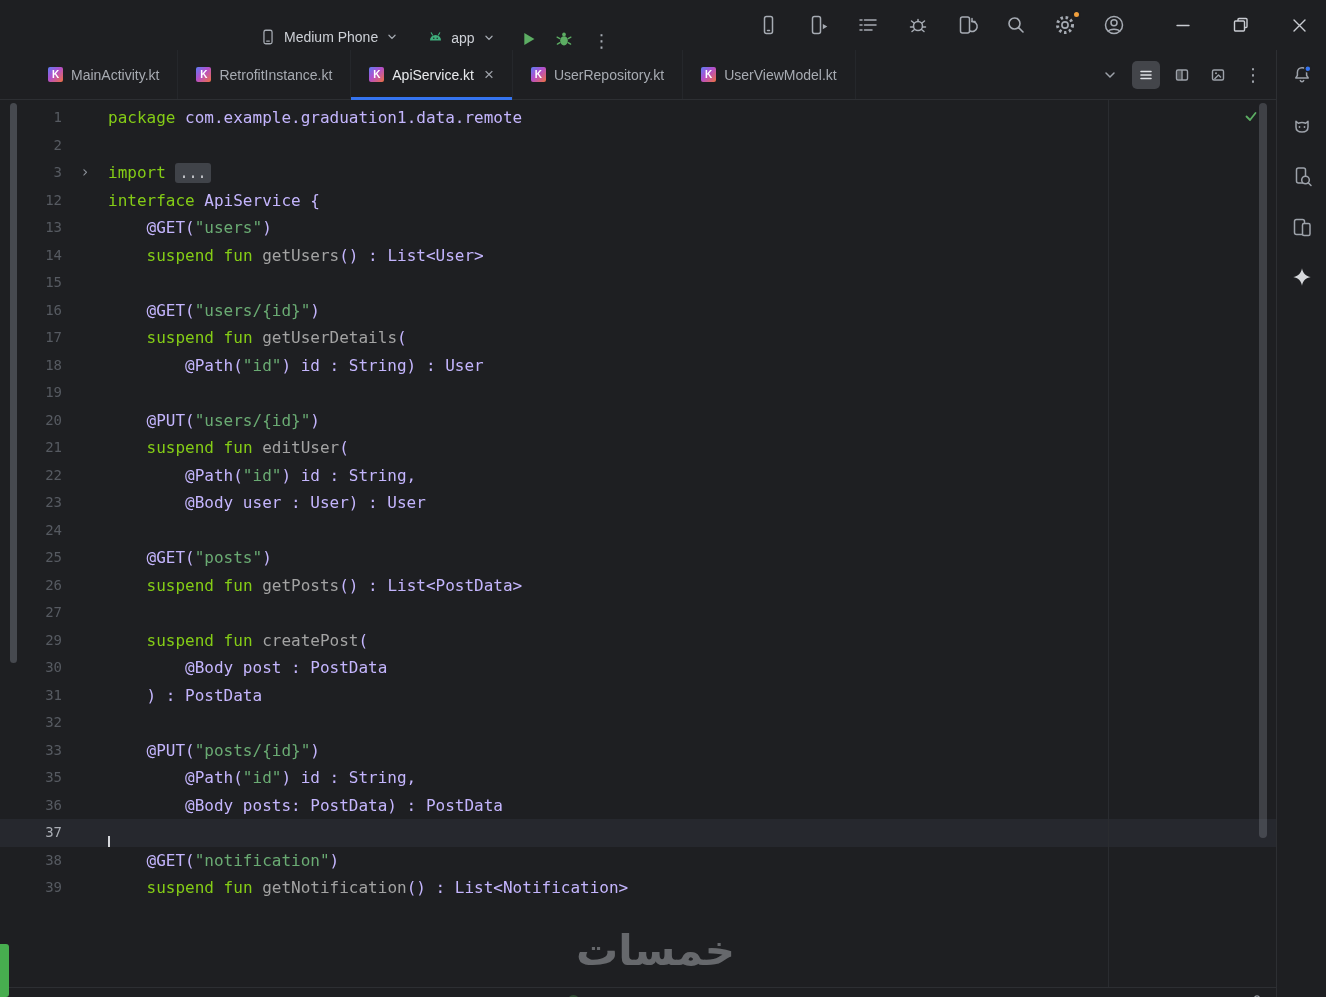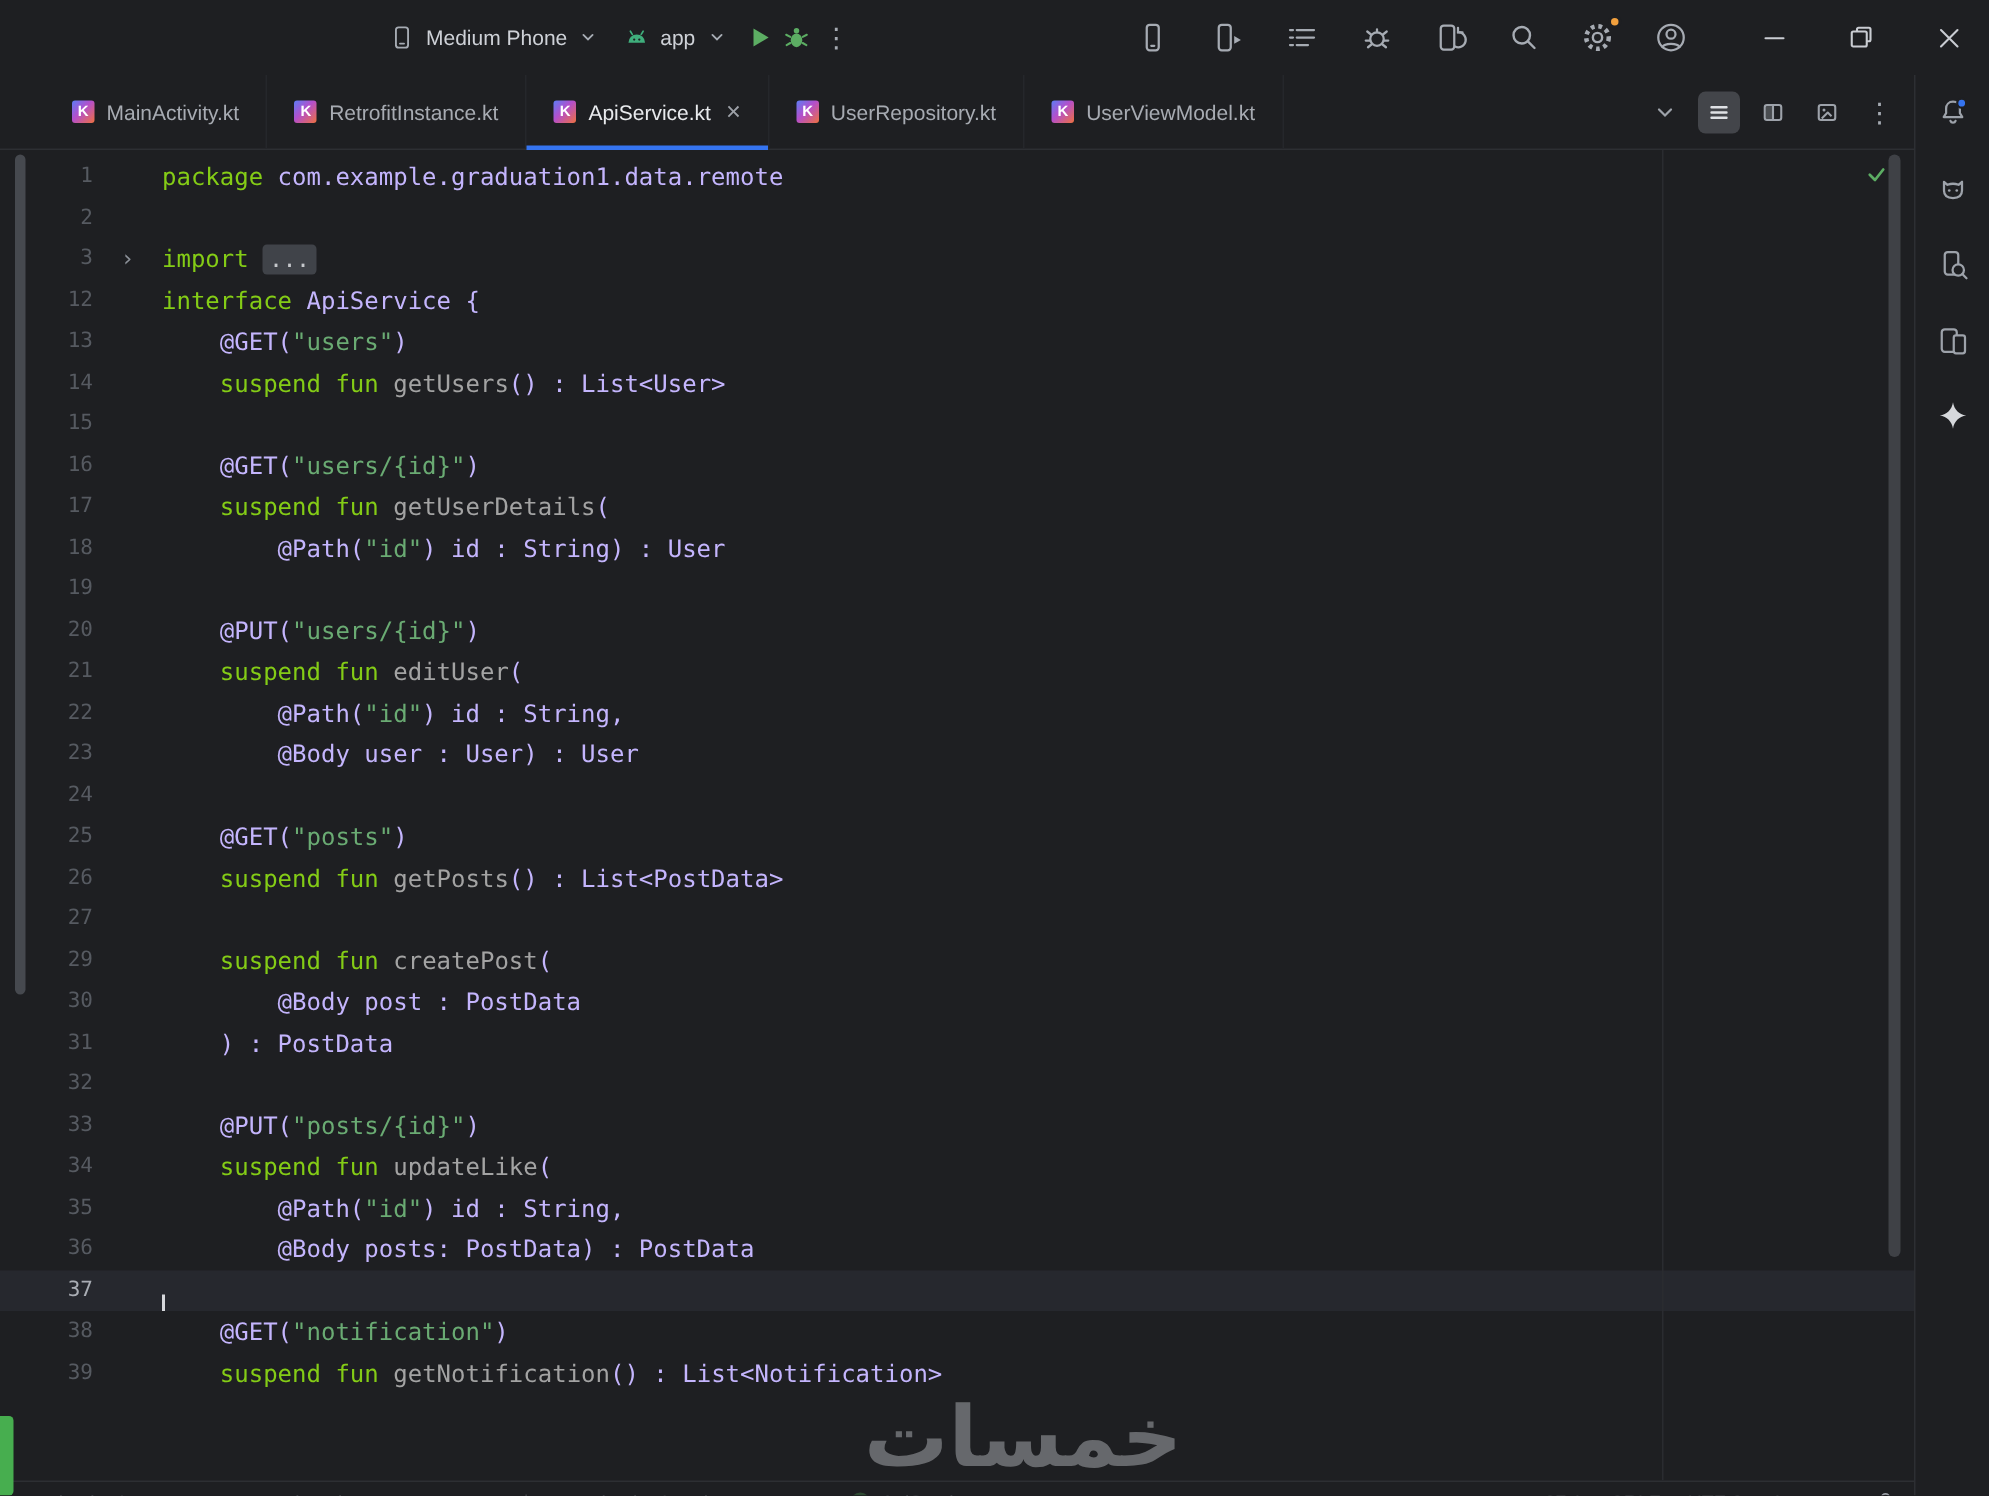--- a/index.html
+++ b/index.html
@@ -3,21 +3,21 @@
 <meta charset="utf-8">
 <style>
   *{box-sizing:border-box;margin:0;padding:0}
   html,body{width:1326px;height:997px;overflow:hidden}
   body{position:relative;background:#1e1f22;font-family:"Liberation Sans",sans-serif;color:#bcbec4}
   svg{display:block}
   .rel{position:relative}
 
   
   .titlebar{position:relative;height:50px;background:#1e1f22}
-  .tb-left{position:absolute;left:252px;top:0;height:50px;display:flex;align-items:center;gap:3px}
+  .tb-left{position:absolute;left:252px;top:0;height:50px;display:flex;align-items:flex-end;gap:14px}
   .widget{display:flex;align-items:center;gap:7px;font-size:14px;color:#ced1d7;padding:4px 7px;border-radius:6px;cursor:pointer}
   .icon-btn{display:flex;align-items:center;justify-content:center;background:transparent;border:none;cursor:pointer;padding:0;color:#a6abb3}
   .kebab{font-size:18px;color:#a6abb3;line-height:1;padding:0 4px;cursor:pointer}
   .tb-tools{position:absolute;left:756px;top:0;height:50px;display:flex;align-items:center;gap:26px}
   .tb-actions{position:absolute;left:1004px;top:0;height:50px;display:flex;align-items:center;gap:25px}
   .win{position:absolute;right:16px;top:0;height:50px;display:flex;align-items:center;gap:36px}
   .badge{position:absolute;top:-3px;right:-4px;width:9px;height:9px;border-radius:50%;background:#f2a03d;border:2px solid #1e1f22}
 
   
   .content-col{position:absolute;left:0;top:50px;width:1276px;height:947px}
@@ -50,21 +50,21 @@
   .tk-kw{color:#84cc16}
   .tk-str{color:#6aab73}
   .tk-fn{color:#a3a3a3}
   .tk-def{color:#c4b5fd}
   .tk-fold{background:#404349;color:#c6c8cc;border-radius:3px;padding:1px 4px;font-size:15px}
   .caret{position:absolute;left:0;top:3px;width:2px;height:21px;background:#d6d8dc}
   .margin-guide{position:absolute;left:1108px;top:0;height:100%;width:1px;background:#2a2c30}
   .vscroll{position:absolute;left:1259px;top:3px;width:8px;height:735px;border-radius:4px;background:rgba(164,169,179,.25);cursor:pointer}
   .left-thumb{position:absolute;left:10px;top:3px;width:7px;height:560px;border-radius:4px;background:#46494f;cursor:pointer}
   .inspection{position:absolute;left:1243px;top:8px;cursor:pointer}
-  .watermark{position:absolute;left:576px;top:826px;font-family:"DejaVu Sans",sans-serif;font-size:56px;font-weight:700;color:#aeb1b5;opacity:.5;direction:rtl}
+  .watermark{position:absolute;left:576px;top:826px;font-family:"DejaVu Sans",sans-serif;font-size:42px;font-weight:700;color:#aeb1b5;opacity:.5;direction:rtl}
 
   
   .statusbar{height:10px;overflow:hidden;border-top:1px solid #2d2f33;background:#1e1f22}
   .sb-inner{height:26px;display:flex;align-items:center;justify-content:space-between;padding:0 12px 0 16px;font-size:13px;color:#9b9fa6}
   .breadcrumbs{display:flex;align-items:center;gap:7px;white-space:nowrap}
   .bc-item{cursor:pointer}
   .bc-sep{color:#6e7278}
   .bc-ic{flex:none;width:13px;height:13px;border-radius:50%;background:#2f4b33;color:#87c588;font-size:9px;display:flex;align-items:center;justify-content:center}
   .sb-right{display:flex;align-items:center;gap:18px;white-space:nowrap}
   .sb-right span{cursor:pointer}
@@ -360,25 +360,20 @@
           <span class="ln">32</span>
           <span class="foldc"></span>
           <span class="code"></span>
         </div>
         <div class="line">
           <span class="ln">33</span>
           <span class="foldc"></span>
           <span class="code"><span class="tk-def">    @PUT(</span><span class="tk-str">"posts/{id}"</span><span class="tk-def">)</span></span>
         </div>
         <div class="line">
-          <span class="ln">34</span>
-          <span class="foldc"></span>
-          <span class="code"><span class="tk-def">    </span><span class="tk-kw">suspend</span><span class="tk-def"> </span><span class="tk-kw">fun</span><span class="tk-def"> </span><span class="tk-fn">updateLike</span><span class="tk-def">(</span></span>
-        </div>
-        <div class="line">
           <span class="ln">35</span>
           <span class="foldc"></span>
           <span class="code"><span class="tk-def">        @Path(</span><span class="tk-str">"id"</span><span class="tk-def">) id : String,</span></span>
         </div>
         <div class="line">
           <span class="ln">36</span>
           <span class="foldc"></span>
           <span class="code"><span class="tk-def">        @Body posts: PostData) : PostData</span></span>
         </div>
         <div class="line current">

